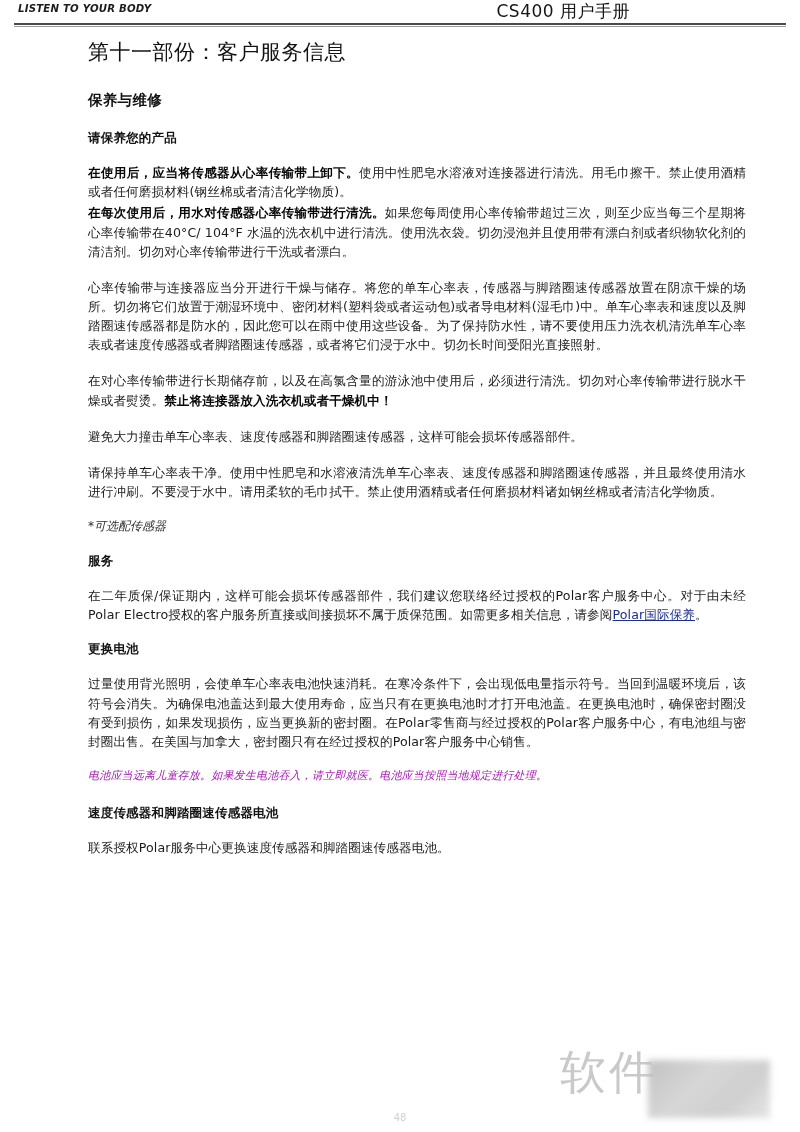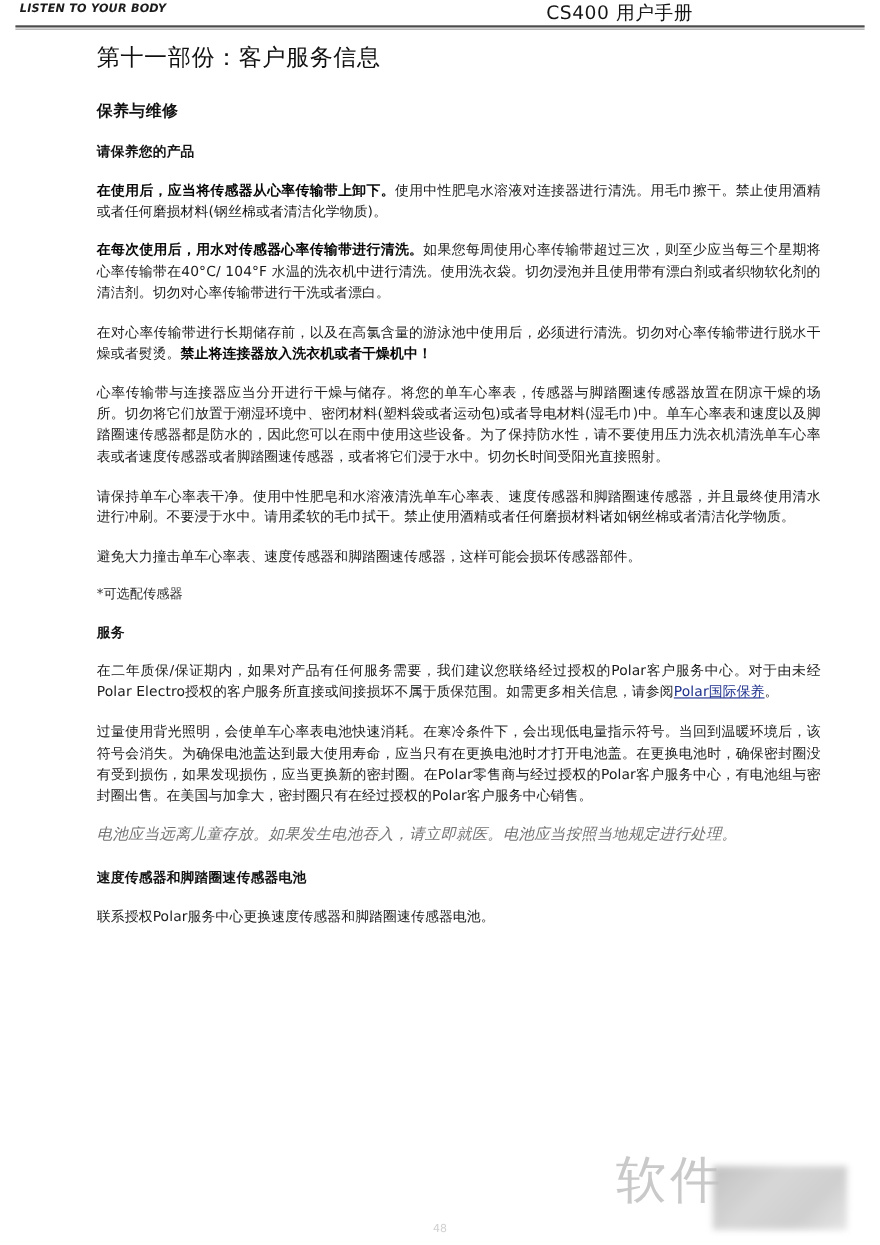--- a/index.html
+++ b/index.html
@@ -112,37 +112,38 @@
   p.body {
     font-family: "DejaVu Sans", "Liberation Sans", sans-serif;
     font-size: 12.6px;
     line-height: 1.52;
     color: #1b1b1b;
     margin: 0 0 17px 0;
     text-align: justify;
     text-justify: inter-ideograph;
     letter-spacing: 0.1px;
   }
-  p.body.tight { margin-bottom: 16px; }
+  p.body.tight { margin-bottom: 2px; }
   p.body b, p.body strong {
     font-weight: 700;
     color: #080808;
   }
   p.note {
     font-family: "DejaVu Sans", "Liberation Sans", sans-serif;
     font-size: 12px;
     color: #2a2a2a;
     margin: 0 0 18px 0;
+    font-style: italic;
   }
   p.italic-warning {
     font-family: "DejaVu Serif", "Liberation Serif", serif;
     font-style: italic;
-    font-size: 14px;
+    font-size: 11px;
     line-height: 1.5;
-    color: #737373;
+    color: #a21caf;
     margin: 0 0 20px 0;
     letter-spacing: 0.2px;
   }
   a.inline-link {
     color: #1c2f8a;
     text-decoration: underline;
   }
 
   
   .watermark {
@@ -199,34 +200,35 @@
 
     <h2 class="sub-head">保养与维修</h2>
 
     <h3 class="minor-head">请保养您的产品</h3>
 
 
     <p class="body tight"><b>在使用后，应当将传感器从心率传输带上卸下。</b><span>使用中性肥皂水溶液对连接器进行清洗。用毛巾擦干。禁止使用酒精或者任何磨损材料(钢丝棉或者清洁化学物质)。</span></p>
 
     <p class="body"><b>在每次使用后，用水对传感器心率传输带进行清洗。</b><span>如果您每周使用心率传输带超过三次，则至少应当每三个星期将心率传输带在40°C/ 104°F 水温的洗衣机中进行清洗。使用洗衣袋。切勿浸泡并且使用带有漂白剂或者织物软化剂的清洁剂。切勿对心率传输带进行干洗或者漂白。</span></p>
 
+    <p class="body">心率传输带与连接器应当分开进行干燥与储存。将您的单车心率表，传感器与脚踏圈速传感器放置在阴凉干燥的场所。切勿将它们放置于潮湿环境中、密闭材料(塑料袋或者运动包)或者导电材料(湿毛巾)中。单车心率表和速度以及脚踏圈速传感器都是防水的，因此您可以在雨中使用这些设备。为了保持防水性，请不要使用压力洗衣机清洗单车心率表或者速度传感器或者脚踏圈速传感器，或者将它们浸于水中。切勿长时间受阳光直接照射。</p>
+
     <p class="body"><span>在对心率传输带进行长期储存前，以及在高氯含量的游泳池中使用后，必须进行清洗。切勿对心率传输带进行脱水干燥或者熨烫。</span><b>禁止将连接器放入洗衣机或者干燥机中！</b></p>
 
-    <p class="body">心率传输带与连接器应当分开进行干燥与储存。将您的单车心率表，传感器与脚踏圈速传感器放置在阴凉干燥的场所。切勿将它们放置于潮湿环境中、密闭材料(塑料袋或者运动包)或者导电材料(湿毛巾)中。单车心率表和速度以及脚踏圈速传感器都是防水的，因此您可以在雨中使用这些设备。为了保持防水性，请不要使用压力洗衣机清洗单车心率表或者速度传感器或者脚踏圈速传感器，或者将它们浸于水中。切勿长时间受阳光直接照射。</p>
+    <p class="body">避免大力撞击单车心率表、速度传感器和脚踏圈速传感器，这样可能会损坏传感器部件。</p>
 
     <p class="body">请保持单车心率表干净。使用中性肥皂和水溶液清洗单车心率表、速度传感器和脚踏圈速传感器，并且最终使用清水进行冲刷。不要浸于水中。请用柔软的毛巾拭干。禁止使用酒精或者任何磨损材料诸如钢丝棉或者清洁化学物质。</p>
 
-    <p class="body">避免大力撞击单车心率表、速度传感器和脚踏圈速传感器，这样可能会损坏传感器部件。</p>
-
     <p class="note">*可选配传感器</p>
 
     <h3 class="minor-head">服务</h3>
 
-    <p class="body"><span>在二年质保/保证期内，如果对产品有任何服务需要，我们建议您联络经过授权的Polar客户服务中心。对于由未经Polar Electro授权的客户服务所直接或间接损坏不属于质保范围。如需更多相关信息，请参阅</span><a class="inline-link" href="#">Polar国际保养</a><span>。</span></p>
-
+    <p class="body"><span>在二年质保/保证期内，这样可能会损坏传感器部件，我们建议您联络经过授权的Polar客户服务中心。对于由未经Polar Electro授权的客户服务所直接或间接损坏不属于质保范围。如需更多相关信息，请参阅</span><a class="inline-link" href="#">Polar国际保养</a><span>。</span></p>
+
+    <h3 class="minor-head">更换电池</h3>
 
 
     <p class="body">过量使用背光照明，会使单车心率表电池快速消耗。在寒冷条件下，会出现低电量指示符号。当回到温暖环境后，该符号会消失。为确保电池盖达到最大使用寿命，应当只有在更换电池时才打开电池盖。在更换电池时，确保密封圈没有受到损伤，如果发现损伤，应当更换新的密封圈。在Polar零售商与经过授权的Polar客户服务中心，有电池组与密封圈出售。在美国与加拿大，密封圈只有在经过授权的Polar客户服务中心销售。</p>
 
     <p class="italic-warning">电池应当远离儿童存放。如果发生电池吞入，请立即就医。电池应当按照当地规定进行处理。</p>
 
     <h3 class="minor-head">速度传感器和脚踏圈速传感器电池</h3>
 
     <p class="body">联系授权Polar服务中心更换速度传感器和脚踏圈速传感器电池。</p>
 

